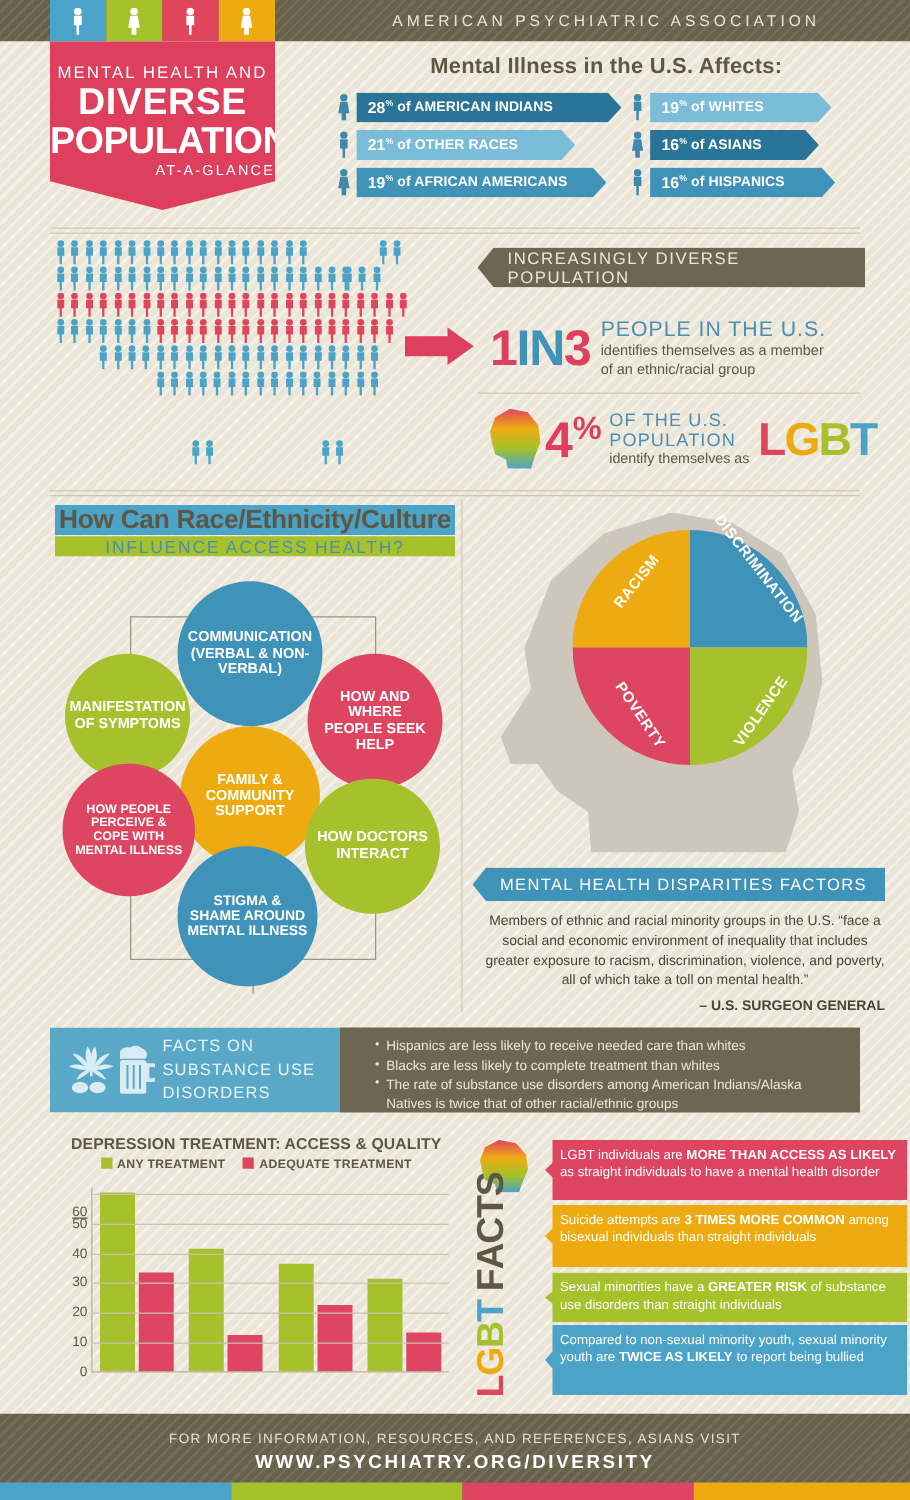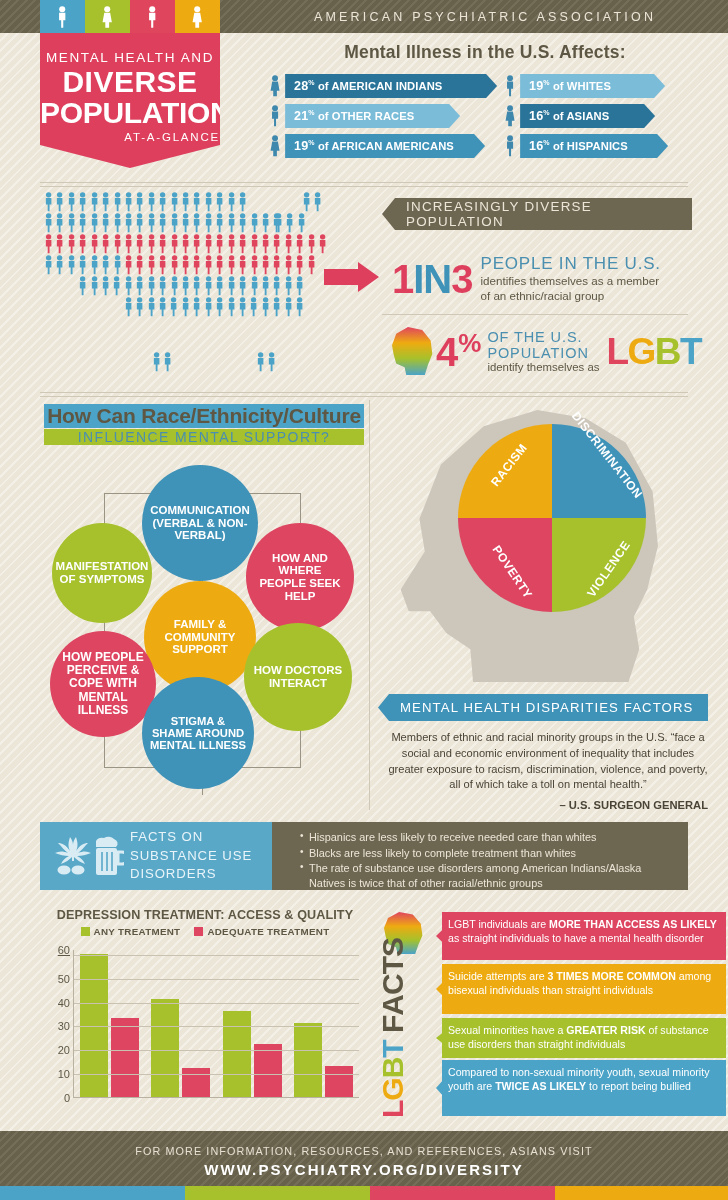--- a/index.html
+++ b/index.html
@@ -1156,30 +1156,30 @@
     </div>
     <div class="lgbtword" id="lgbtword"><span class="L">L</span><span class="G">G</span><span class="B">B</span><span class="T">T</span></div>
   </div>
 
   <div class="rule" style="left:40px; top:392px; width:648px;"></div>
   <div class="rule" style="left:40px; top:396px; width:648px;"></div>
   <div class="rule" style="left:369px; top:400px; width:1px; height:410px;"></div>
 
   <div class="circ-title">
     <div class="t1">How Can Race/Ethnicity/Culture</div>
-    <div class="t2">INFLUENCE MENTAL SUPPORT?</div>
+    <div class="t2">INFLUENCE ACCESS HEALTH?</div>
   </div>
   <div class="circles">
     <div class="cbox"></div>
     <div class="cvline"></div>
     <div class="cir c-green" id="cr1" style="left: 8px; top: 68px; width: 100px; height: 100px; font-size: 11.5px; background: rgb(166, 193, 44); padding: 0px 8px;">MANIFESTATION OF SYMPTOMS</div>
     <div class="cir c-blue" id="cr0" style="left: 98px; top: 10px; width: 116px; height: 116px; font-size: 11.5px; background: rgb(63, 146, 184); padding: 0px 8px;">COMMUNICATION (VERBAL &amp; NON-VERBAL)</div>
     <div class="cir c-red" id="cr2" style="left: 202px; top: 68px; width: 108px; height: 108px; font-size: 11.5px; background: rgb(221, 69, 96); padding: 0px 8px;">HOW AND WHERE PEOPLE SEEK HELP</div>
     <div class="cir c-yellow" id="cr3" style="left: 100px; top: 126px; width: 112px; height: 112px; font-size: 11.5px; background: rgb(238, 171, 17); padding: 0px 8px;">FAMILY &amp; COMMUNITY SUPPORT</div>
-    <div class="cir c-red" id="cr4" style="left: 6px; top: 176px; width: 106px; height: 106px; font-size: 12px; background: rgb(221, 69, 96); padding: 0px 8px;">HOW PEOPLE PERCEIVE &amp; COPE WITH MENTAL ILLNESS</div>
+    <div class="cir c-red" id="cr4" style="left: 6px; top: 156px; width: 106px; height: 106px; font-size: 10px; background: rgb(221, 69, 96); padding: 0px 8px;">HOW PEOPLE PERCEIVE &amp; COPE WITH MENTAL ILLNESS</div>
     <div class="cir c-green" id="cr5" style="left: 200px; top: 168px; width: 108px; height: 108px; font-size: 11.5px; background: rgb(166, 193, 44); padding: 0px 8px;">HOW DOCTORS INTERACT</div>
     <div class="cir c-blue" id="cr6" style="left: 98px; top: 222px; width: 112px; height: 112px; font-size: 11.2px; background: rgb(63, 146, 184); padding: 0px 8px;">STIGMA &amp; SHAME AROUND MENTAL ILLNESS</div>
   </div>
 
   <div class="brainwrap">
     <div class="headsil"></div>
     <div class="wheel">
       <div class="q q4"></div>
       <div class="q q1"></div>
       <div class="q q2"></div>
@@ -1262,21 +1262,21 @@
         <div class="ytick" style="top: 124.129px;">10</div>
         <div class="gl" style="top: 100.258px;"></div>
         <div class="ytick" style="top: 100.258px;">20</div>
         <div class="gl" style="top: 76.3871px;"></div>
         <div class="ytick" style="top: 76.3871px;">30</div>
         <div class="gl" style="top: 52.5161px;"></div>
         <div class="ytick" style="top: 52.5161px;">40</div>
         <div class="gl" style="top: 28.6452px;"></div>
         <div class="ytick" style="top: 28.6452px;">50</div>
         <div class="gl" style="top: 4.77419px;"></div>
-        <div class="ytick" style="top: 0; text-decoration: underline;">60</div>
+        <div class="ytick" style="top: 20px; text-decoration: underline;">60</div>
       </div>
   </div>
 
   <div class="factswrap">
     <div class="lgbt-head"></div>
     <div class="lgbt-vert" id="lgbtvert"><span class="L">L</span><span class="G">G</span><span class="B">B</span><span class="T">T</span><span class="F">&nbsp;</span><span class="F">F</span><span class="F">A</span><span class="F">C</span><span class="F">T</span><span class="F">S</span></div>
     <div id="factbars">
         <div class="factbar f1" style="background: rgb(221, 69, 96); top: 2px; min-height: 48px;"><span>LGBT individuals are </span><b>MORE THAN ACCESS AS LIKELY</b><span> as straight individuals to have a mental health disorder</span></div>
         <div class="factbar f2" style="background: rgb(238, 171, 17); top: 54px; min-height: 50px;"><span>Suicide attempts are </span><b>3 TIMES MORE COMMON</b><span> among bisexual individuals than straight individuals</span></div>
         <div class="factbar f3" style="background: rgb(166, 193, 44); top: 108px; min-height: 40px;"><span>Sexual minorities have a </span><b>GREATER RISK</b><span> of substance use disorders than straight individuals</span></div>

